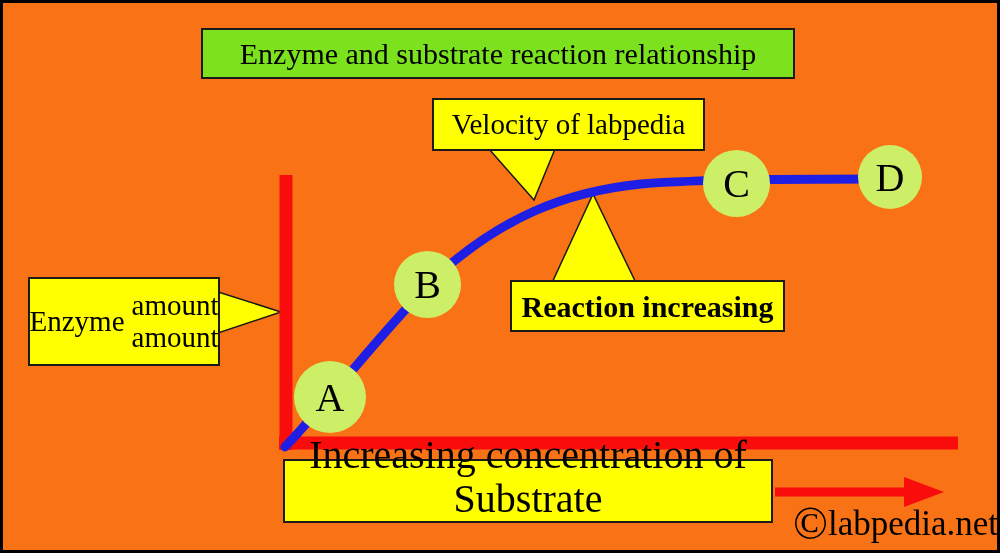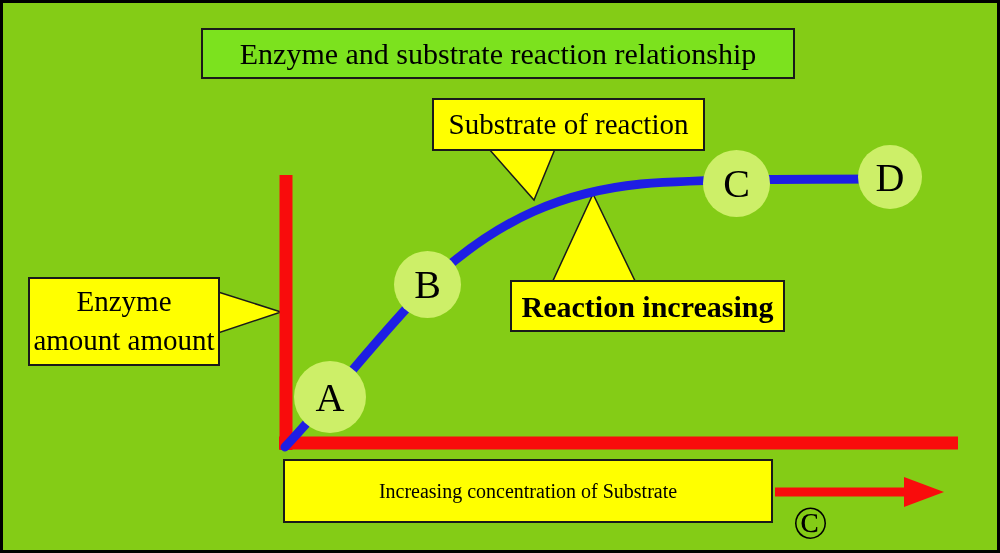--- a/index.html
+++ b/index.html
@@ -2,21 +2,21 @@
 <html><head>
 <meta charset="utf-8">
 <style>
   html, body { margin: 0; padding: 0; background: #ffffff; }
   * { box-sizing: border-box; }
 
   .canvas {
     position: relative;
     width: 1000px;
     height: 553px;
-    background: #84cc16;
+    background: #f97316;
     border: 3px solid #000000;
     overflow: hidden;
     font-family: "Liberation Serif", "DejaVu Serif", serif;
     color: #000000;
   }
 
   .shapes-svg {
     position: absolute;
     left: 0; top: 0;
     width: 994px; height: 547px;
@@ -52,28 +52,29 @@
     left: 507px; top: 277px;
     width: 275px; height: 52px;
     font-size: 30px;
     font-weight: bold;
   }
 
   .enzyme-box {
     left: 25px; top: 274px;
     width: 192px; height: 89px;
     font-size: 29px;
-    flex-direction: column;
+    flex-direction: row;
     gap: 7px;
   }
 
   .substrate-box {
     left: 280px; top: 456px;
     width: 490px; height: 64px;
-    font-size: 20px;
+    font-size: 40px;
+    align-items: flex-end;
   }
 
   .point-circle {
     position: absolute;
     border-radius: 50%;
     background: #CDEF68;
     display: flex;
     align-items: center;
     justify-content: center;
     font-size: 40px;
@@ -120,21 +121,21 @@
 
     <line x1="772" y1="489" x2="905" y2="489" stroke="#F90C0C" stroke-width="9"></line>
     <polygon points="901,474 941,489 901,504" fill="#F90C0C"></polygon>
   </svg>
 
   <div class="box title-box">
     <span>Enzyme and substrate reaction relationship</span>
   </div>
 
   <div class="box velocity-box">
-    <span>Substrate of reaction</span>
+    <span>Velocity of labpedia</span>
   </div>
 
   <div class="box reaction-box">
     <span>Reaction increasing</span>
   </div>
 
   <div class="box enzyme-box">
     <span>Enzyme</span>
     <span>amount amount</span>
   </div>
@@ -151,15 +152,16 @@
   </div>
   <div class="point-circle pt-c">
     <span>C</span>
   </div>
   <div class="point-circle pt-d">
     <span>D</span>
   </div>
 
   <div class="watermark">
     <span class="copy-symbol">©</span>
+      <span class="wm-text">labpedia.net</span>
   </div>
 
 </div>
 
 </body></html>

